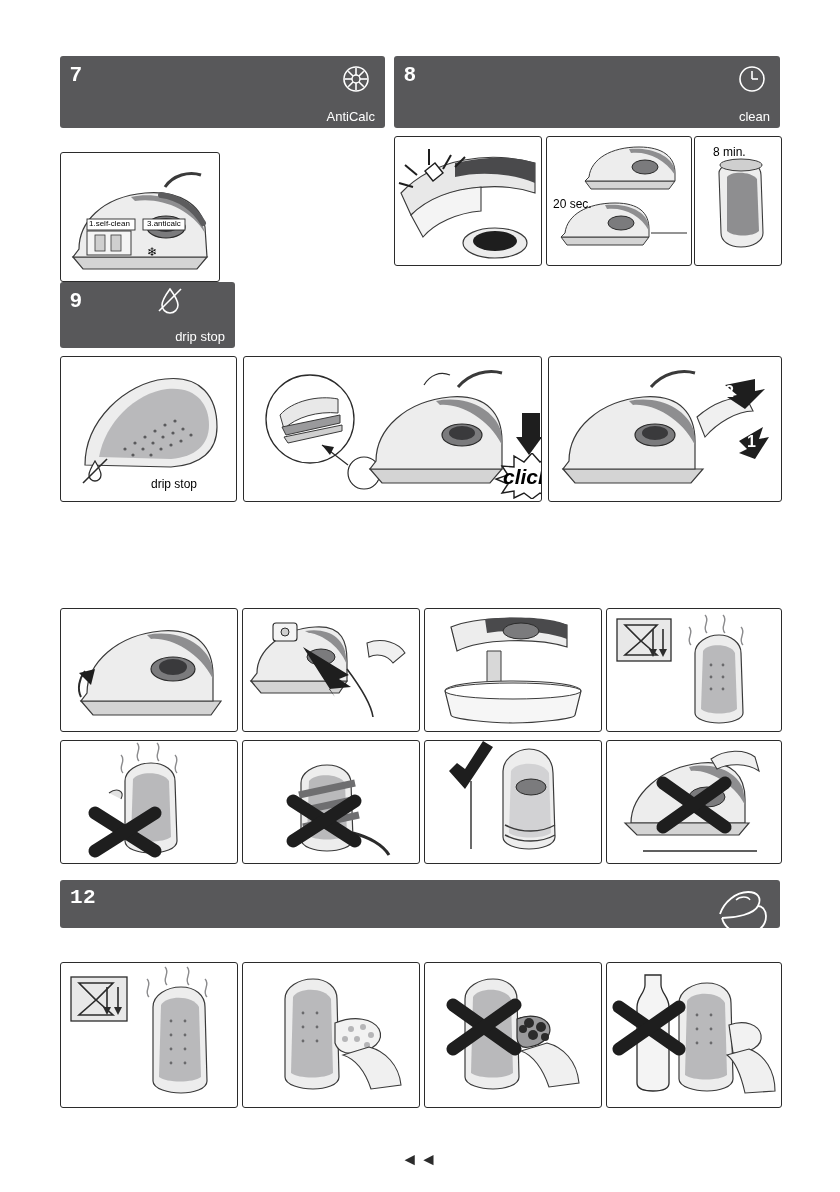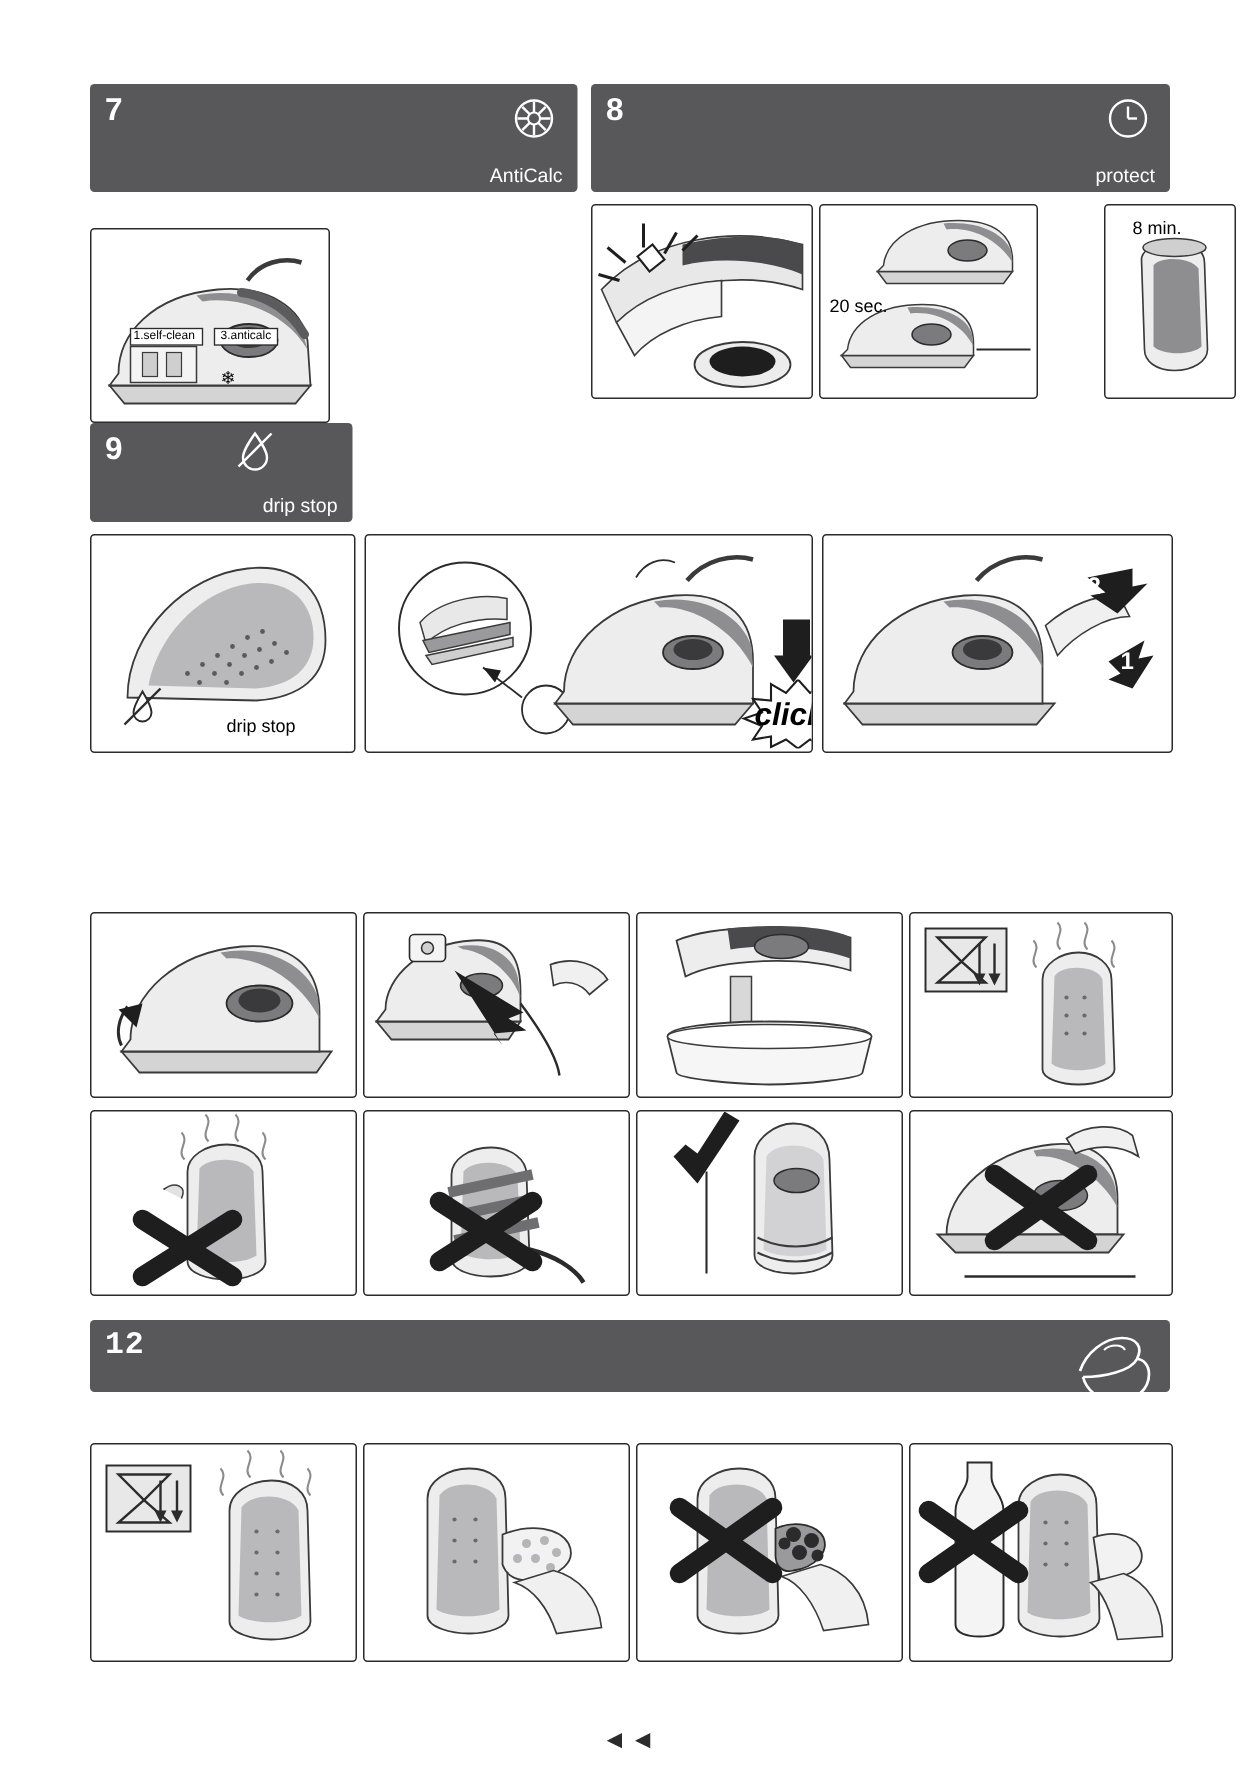--- a/index.html
+++ b/index.html
@@ -70,21 +70,21 @@
 
   <div class="band" style="left:394px;top:56px;width:386px;height:72px;">
     <div class="num">8</div>
     <div class="capicon">
       <svg width="32" height="32" viewBox="0 0 32 32">
         <circle cx="16" cy="17" r="12" fill="none" stroke="#fff" stroke-width="1.6"></circle>
         <line x1="16" y1="17" x2="16" y2="9" stroke="#fff" stroke-width="1.6"></line>
         <line x1="16" y1="17" x2="22" y2="17" stroke="#fff" stroke-width="1.6"></line>
       </svg>
     </div>
-    <div class="cap">protect</div>
+    <div class="cap">clean</div>
   </div>
 
   <div class="cell" style="left:394px;top:136px;width:146px;height:128px;">
     <svg width="146" height="128" viewBox="0 0 146 128">
       <path d="M6 56 C40 20 96 14 140 26 L140 56 C104 44 50 48 16 78 Z" fill="#e8e8e8" stroke="#3a3a3a" stroke-width="1.1"></path>
       <path d="M60 26 C96 18 124 20 140 26 L140 46 C116 36 84 34 60 40 Z" fill="#4a4a4c"></path>
       <path d="M16 78 C34 60 60 52 86 50 L86 74 C62 76 40 86 28 100 Z" fill="#f4f4f4" stroke="#3a3a3a" stroke-width="1.1"></path>
       <g stroke="#1e1e1e" stroke-width="2">
         <line x1="34" y1="28" x2="34" y2="12"></line>
           <line x1="48" y1="32" x2="56" y2="18"></line>
@@ -106,21 +106,21 @@
       <ellipse cx="98" cy="30" rx="13" ry="7" fill="#7b7b7d" stroke="#2b2b2b" stroke-width="1"></ellipse>
       <path d="M14 100 L102 100 L96 108 L20 108 Z" fill="#d4d4d4" stroke="#3a3a3a" stroke-width="1"></path>
       <path d="M18 96 C20 78 40 66 68 66 C92 66 102 76 102 92 L102 100 L14 100 Z" fill="#ededed" stroke="#3a3a3a" stroke-width="1"></path>
       <path d="M58 68 C80 66 98 74 101 86 L102 94 C94 78 76 70 60 72 Z" fill="#8e8e90"></path>
       <ellipse cx="74" cy="86" rx="13" ry="7" fill="#7b7b7d" stroke="#2b2b2b" stroke-width="1"></ellipse>
       <line x1="104" y1="96" x2="140" y2="96" stroke="#2b2b2b" stroke-width="1.2"></line>
     </svg>
     <div class="lbl" style="left:6px;top:60px;font-size:12px;">20 sec.</div>
   </div>
 
-  <div class="cell" style="left:694px;top:136px;width:86px;height:128px;margin-left:42px;">
+  <div class="cell" style="left:694px;top:136px;width:86px;height:128px;">
     <svg width="86" height="128" viewBox="0 0 86 128">
       <path d="M24 36 C24 30 34 24 46 24 C58 24 66 30 66 38 L68 96 C68 104 58 110 46 110 C34 110 26 104 26 96 Z" fill="#ededed" stroke="#3a3a3a" stroke-width="1.1"></path>
       <path d="M32 40 C36 34 56 34 62 42 L64 94 C58 100 38 100 32 94 Z" fill="#8e8e90"></path>
       <ellipse cx="46" cy="28" rx="21" ry="6" fill="#cfcfcf" stroke="#3a3a3a" stroke-width="1"></ellipse>
     </svg>
     <div class="lbl" style="left:18px;top:8px;font-size:12px;">8 min.</div>
   </div>
 
   <div class="band" style="left:60px;top:282px;width:175px;height:66px;">
     <div class="num">9</div>

